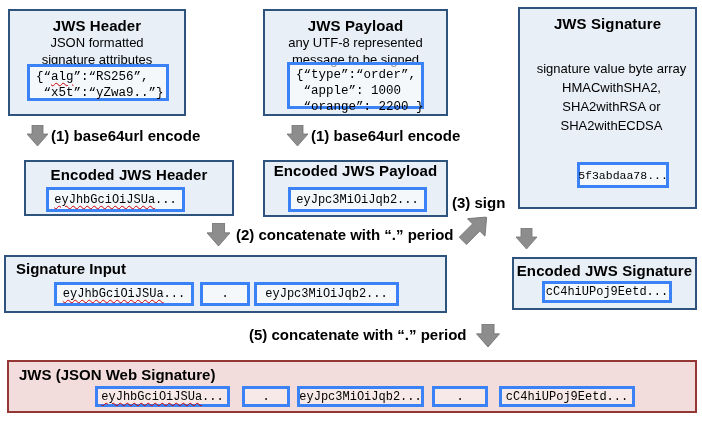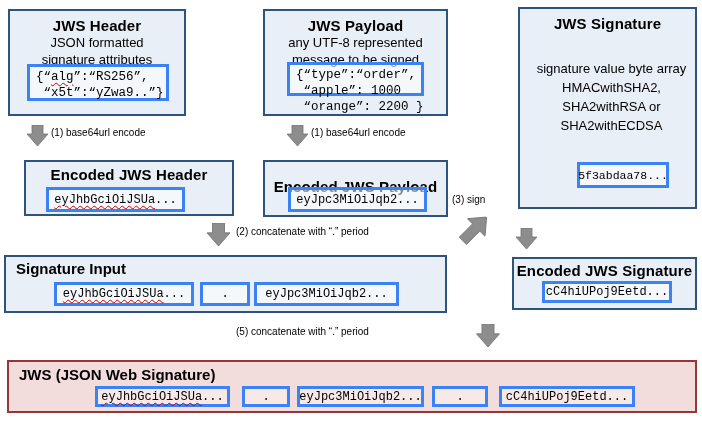--- a/index.html
+++ b/index.html
@@ -17,21 +17,21 @@
              box-sizing:border-box; font-family:"Liberation Mono", monospace; color:#000; }
   .codelines { padding:2px 0 0 6px; }
   .codelines div { white-space:pre; font-size:12.5px; line-height:16px; }
   .codecenter { display:flex; align-items:center; justify-content:center; font-size:12px; white-space:pre; }
 
   .desc { position:absolute; font-size:13px; text-align:center; line-height:19px; }
   .em   { font-weight:bold; text-decoration:underline; }
   .sq   { text-decoration-line:underline; text-decoration-style:wavy; text-decoration-color:#cc0000;
           text-decoration-thickness:1px; text-underline-offset:2px; }
 
-  .steplabel { position:absolute; font-weight:normal; font-size:10px; white-space:nowrap; }
+  .steplabel { position:absolute; font-weight:bold; font-size:15px; white-space:nowrap; }
   .arrow { position:absolute; }
   .arrow svg path { fill:#8d8d8d; stroke:#757575; stroke-width:0.8; }
   .rot45 { transform:rotate(-45deg); transform-origin:50% 50%; }
 </style>
 </head>
 <body>
 
 <div class="canvas">
 
   <div class="bluebox" style="left:8px; top:9px; width:178px; height:107px;">
@@ -41,21 +41,21 @@
     <div class="codebox codelines" style="left:17px; top:53px; width:142px; height:37px;">
       <div><span>{“</span><span class="sq">alg</span><span>”:“RS256”,</span></div>
       <div> “x5t”:“yZwa9..”}</div>
     </div>
   </div>
 
   <div class="bluebox" style="left:263px; top:9px; width:185px; height:107px;">
     <div class="btitle">JWS Payload</div>
     <div class="subline">any UTF-8 represented</div>
     <div class="subline">message to be signed</div>
-    <div class="codebox codelines" style="left:22px; top:51px; width:137px; height:34px;">
+    <div class="codebox codelines" style="left:22px; top:51px; width:137px; height:47px;">
       <div>{“type”:“order”,</div>
       <div> “apple”: 1000</div>
       <div> “orange”: 2200 }</div>
     </div>
   </div>
 
   <div class="bluebox" style="left:518px; top:7px; width:179px; height:202px;">
     <div class="btitle">JWS Signature</div>
     <div class="desc" style="left:4px; top:50px; width:175px;">
       <div>signature value byte array</div>
@@ -81,21 +81,21 @@
   <div class="steplabel" style="left:311px; top:127px;">(1) base64url encode</div>
 
   <div class="bluebox" style="left:24px; top:160px; width:210px; height:56px;">
     <div class="btitle" style="padding-top:4px;">Encoded JWS Header</div>
     <div class="codebox codecenter" style="left:20px; top:25px; width:139px; height:25px;">
       <span class="sq">eyJhbGciOiJSUa</span><span>...</span>
     </div>
   </div>
 
   <div class="bluebox" style="left:263px; top:160px; width:185px; height:57px;">
-    <div class="btitle" style="padding-top:16px;">Encoded JWS Payload</div>
+    <div class="btitle" style="padding-top:0;">Encoded JWS Payload</div>
     <div class="codebox codecenter" style="left:23px; top:25px; width:139px; height:25px;">eyJpc3MiOiJqb2...</div>
   </div>
 
   <div class="steplabel" style="left:452px; top:194px;">(3) sign</div>
   <div class="arrow rot45" style="left:459px; top:216px;">
     <svg width="34" height="25" viewBox="0 0 30 22">
         <path d="M0,6.5 L17,6.5 L17,0 L30,11 L17,22 L17,15.5 L0,15.5 Z"></path>
       </svg>
   </div>
 
@@ -119,21 +119,21 @@
     </div>
     <div class="codebox codecenter" style="left:194px; top:25px; width:50px; height:24px;">.</div>
     <div class="codebox codecenter" style="left:248px; top:25px; width:145px; height:24px;">eyJpc3MiOiJqb2...</div>
   </div>
 
   <div class="bluebox" style="left:512px; top:257px; width:185px; height:53px;">
     <div class="btitle" style="padding-top:3px;">Encoded JWS Signature</div>
     <div class="codebox codecenter" style="left:28px; top:22px; width:130px; height:22px;">cC4hiUPoj9Eetd...</div>
   </div>
 
-  <div class="steplabel" style="left:236px; top:326px;">(5) concatenate with “.” period</div>
+  <div class="steplabel" style="left:249px; top:326px;">(5) concatenate with “.” period</div>
   <div class="arrow" style="left:476px; top:324px;">
     <svg width="24" height="23" viewBox="0 0 21 21">
         <path d="M5,0 L16,0 L16,9 L21,9 L10.5,21 L0,9 L5,9 Z"></path>
       </svg>
   </div>
 
   <div class="pinkbox" style="left:7px; top:360px; width:690px; height:53px;">
     <div class="ltitle" style="padding-top:4px;">JWS (JSON Web Signature)</div>
     <div class="codebox codecenter" style="left:86px; top:24px; width:135px; height:21px; background:rgba(255,255,255,0.35);">
       <span class="sq">eyJhbGciOiJSUa</span><span>...</span>

